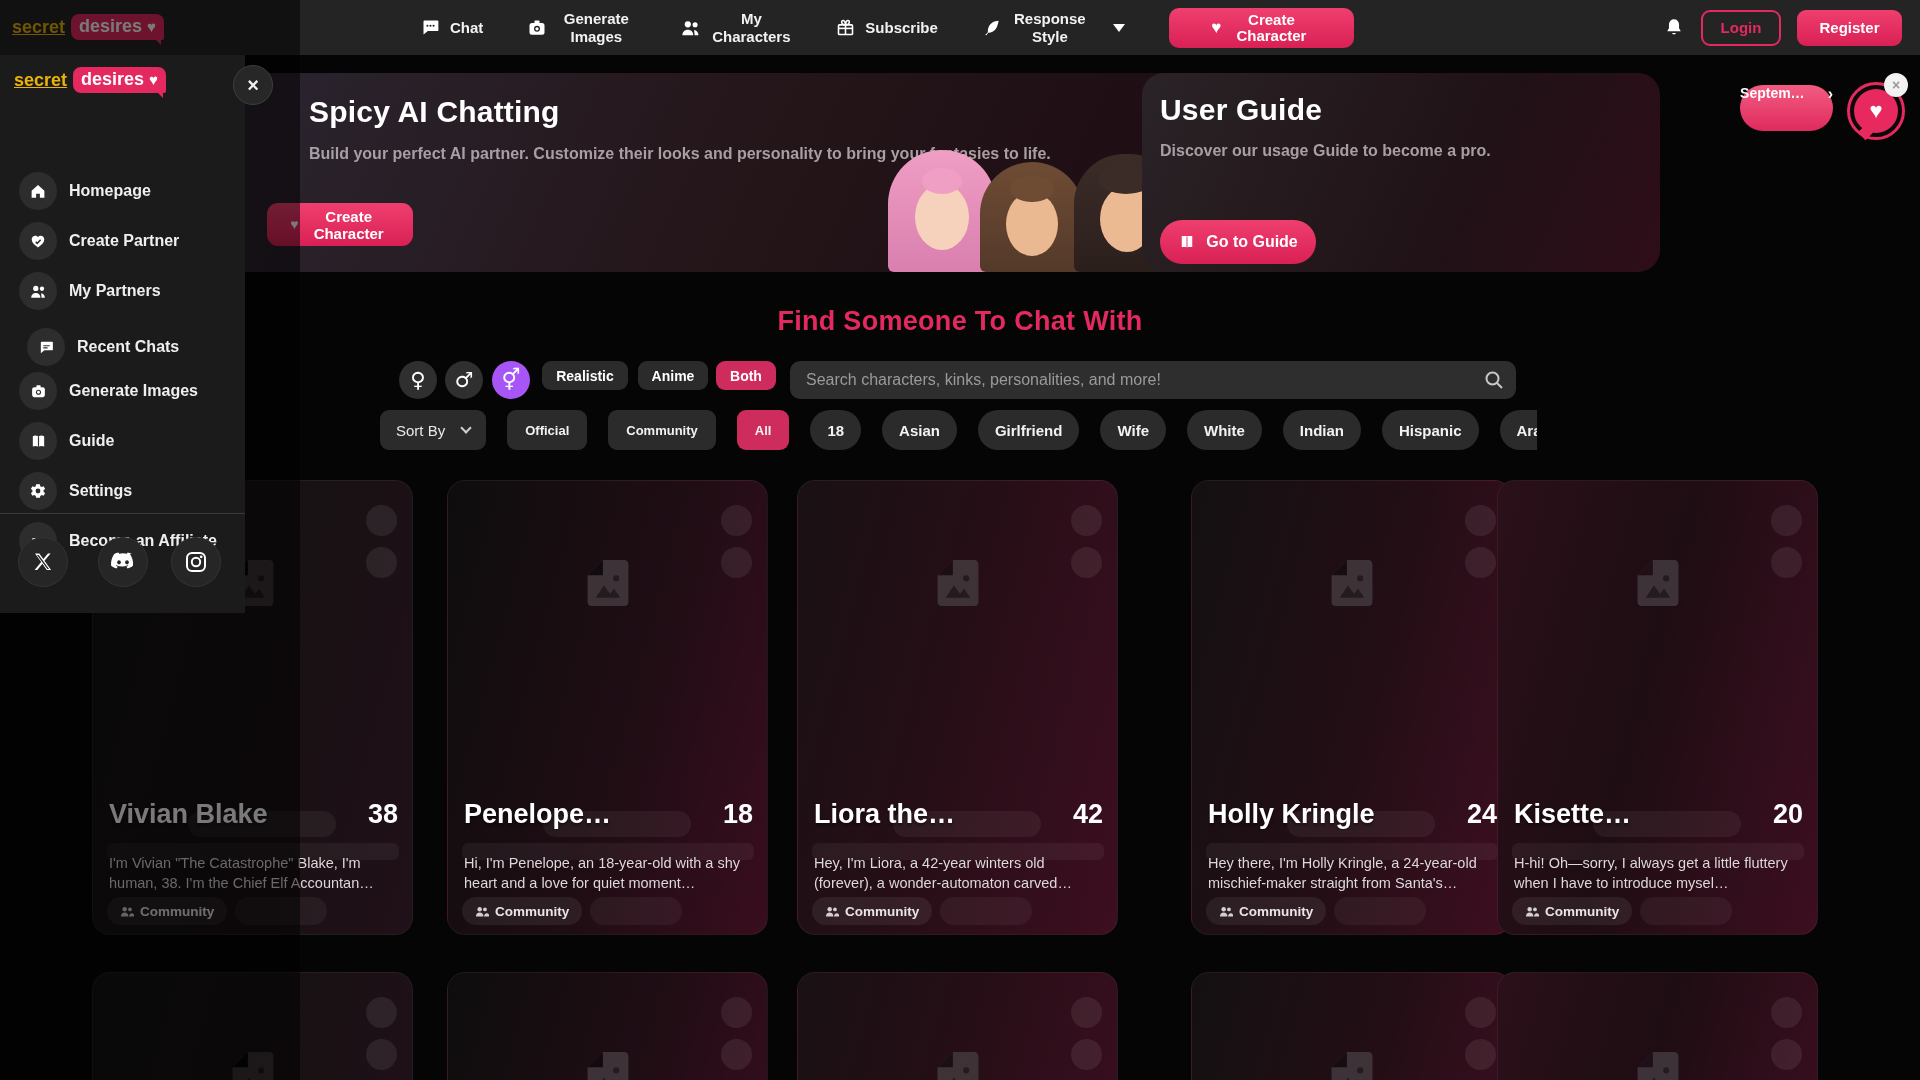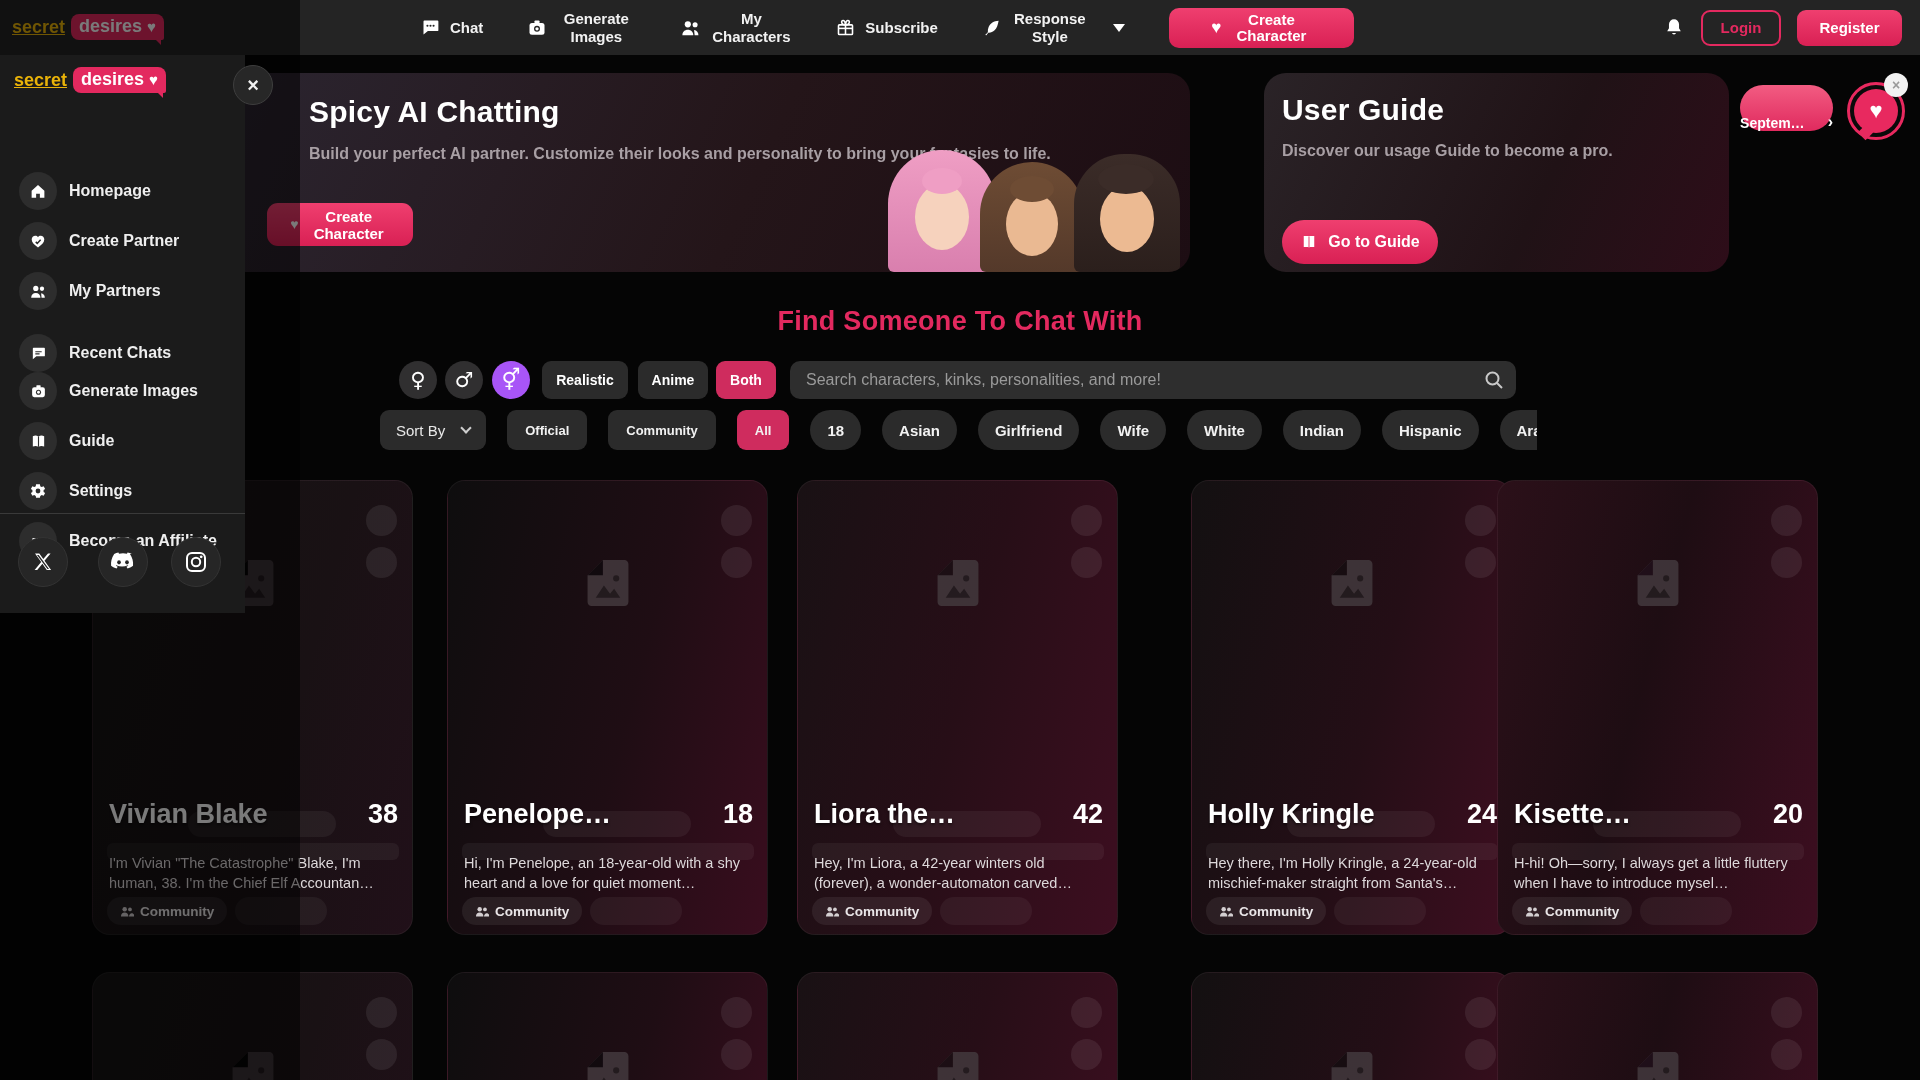--- a/index.html
+++ b/index.html
@@ -29,21 +29,21 @@
             display:flex;align-items:center;justify-content:center;cursor:pointer;}
   .nav-create{width:185px;height:40px;font-size:15px;line-height:16px;gap:10px;}
   .nav-right{position:absolute;right:18px;top:0;height:55px;display:flex;align-items:center;gap:16px;}
   .login-btn{width:80px;height:36px;border:2px solid #e3295f;color:#e3295f;font-weight:700;font-size:15px;
              border-radius:9px;display:flex;align-items:center;justify-content:center;cursor:pointer;}
   .register-btn{width:105px;height:36px;border-radius:9px;font-size:15px;}
 
   
   .hero{position:absolute;top:73px;height:199px;border-radius:22px;overflow:hidden;}
   .hero-left{left:217px;width:973px;background:linear-gradient(115deg,#2b2530 0%,#241519 55%,#1d0d13 100%);}
-  .hero-right{left:1264px;width:465px;background:linear-gradient(115deg,#2a2327 0%,#201216 60%,#2e0d19 100%);padding-left:20px;}
+  .hero-right{left:1142px;width:518px;background:linear-gradient(115deg,#2a2327 0%,#201216 60%,#2e0d19 100%);padding-left:20px;}
   .hero h1{margin:0;font-size:30px;font-weight:800;letter-spacing:.2px;color:#fff;}
   .hero .sub{font-size:16px;font-weight:600;color:#a89fa4;}
   .hero-left .inner{position:absolute;left:50px;top:22px;right:20px;margin-left:42px;}
   .hero-left .sub{margin-top:16px;}
   .hero-right .inner{position:absolute;left:18px;top:20px;right:14px;}
   .hero-right .sub{margin-top:15px;}
   .hero-cta-left{position:absolute;left:50px;top:130px;width:146px;height:43px;font-size:15px;line-height:17px;gap:9px;border-radius:11px;}
   .hero-cta-right{position:absolute;left:18px;top:147px;width:156px;height:44px;font-size:16px;gap:10px;border-radius:22px;}
   .avatars{position:absolute;right:2px;bottom:0;width:300px;height:125px;}
   .av{position:absolute;bottom:0;overflow:hidden;}
@@ -53,41 +53,41 @@
   .av1:after{content:"";position:absolute;left:34px;top:18px;width:40px;height:26px;border-radius:50%;background:#ef9ec4;}
   .av2{left:92px;width:104px;height:110px;border-radius:52px 52px 6px 6px;background:linear-gradient(180deg,#6e4c34,#54392a);}
   .av2 .face{left:26px;top:30px;width:52px;height:64px;background:#eab992;}
   .av2:after{content:"";position:absolute;left:30px;top:14px;width:44px;height:26px;border-radius:50%;background:#6e4c34;}
   .av3{left:186px;width:106px;height:118px;border-radius:50px 50px 6px 6px;background:linear-gradient(180deg,#3b2c28,#2b1f1c);}
   .av3 .face{left:26px;top:32px;width:54px;height:66px;background:#ecba92;}
   .av3:after{content:"";position:absolute;left:24px;top:10px;width:56px;height:30px;border-radius:50%;background:#3b2c28;}
 
   
   .promo{position:absolute;left:1740px;top:85px;width:93px;height:46px;border-radius:23px;
-         background:linear-gradient(180deg,#f25c82,#e02a5e);display:flex;align-items:flex-end;justify-content:center;
+         background:linear-gradient(180deg,#f25c82,#e02a5e);display:flex;align-items:flex-start;justify-content:center;
          gap:23px;font-size:14px;font-weight:600;color:#fff;cursor:pointer;}
   .promo .chev{font-size:16px;color:#fff;}
   .fab{position:absolute;left:1847px;top:82px;width:58px;height:58px;border-radius:50%;border:3px solid #e8295f;
        background:#0a0a0a;cursor:pointer;}
   .fab .in{position:absolute;left:4px;top:4px;width:44px;height:44px;border-radius:50%;background:#e8295f;
            display:flex;align-items:center;justify-content:center;font-size:22px;color:#fff;}
   .fab .tail{position:absolute;left:10px;bottom:-1px;width:11px;height:11px;background:#e8295f;transform:rotate(45deg);}
   .fab-close{position:absolute;left:1884px;top:73px;width:24px;height:24px;border-radius:50%;background:#f2f2f2;
              color:#9a9a9a;font-size:14px;font-weight:700;display:flex;align-items:center;justify-content:center;cursor:pointer;}
 
   
   .section-title{position:absolute;left:0;top:306px;width:1920px;text-align:center;
                  font-size:27px;font-weight:800;color:#e3295f;letter-spacing:.3px;}
 
   
   .frow1{position:absolute;left:0;top:361px;width:1920px;height:38px;}
   .gbtn{position:absolute;width:38px;height:38px;border-radius:50%;background:#302f30;color:#fff;
         display:flex;align-items:center;justify-content:center;font-size:21px;cursor:pointer;font-family:"DejaVu Sans",sans-serif;}
   .gbtn.purple{background:#a855f7;}
-  .fbtn{position:absolute;height:38px;border-radius:9px;background:#2b2b2b;color:#fff;font-weight:700;font-size:14px;
+  .fbtn{position:absolute;height:29px;border-radius:9px;background:#2b2b2b;color:#fff;font-weight:700;font-size:14px;
         display:flex;align-items:center;justify-content:center;cursor:pointer;}
   .fbtn.active{background:#cf2c5e;}
   .search-wrap{position:absolute;left:790px;top:0;width:726px;height:38px;}
   .search-wrap input{width:100%;height:100%;background:#2e2e2e;border:none;outline:none;border-radius:10px;
         color:#ddd;font-size:16px;padding:0 44px 0 16px;font-family:inherit;}
   .search-wrap input::placeholder{color:#9a9a9a;}
   .search-ic{position:absolute;right:10px;top:7px;}
 
   
   .frow2{position:absolute;left:380px;top:410px;width:1157px;height:40px;display:flex;gap:21px;overflow:hidden;}
@@ -542,21 +542,21 @@
       <span class="mi-circ">
           <svg width="19" height="17" viewBox="0 0 24 22" fill="#fff">
             <circle cx="8.5" cy="7" r="3.4"></circle>
             <path d="M2.5 19c0-3.6 2.6-6 6-6s6 2.4 6 6z"></path>
             <circle cx="16.5" cy="7.4" r="2.8"></circle>
             <path d="M15.4 13.3c2.9.4 4.8 2.5 4.8 5.7h-4.2z"></path>
           </svg>
         </span>
       <span class="mlbl">My Partners</span>
     </div>
-    <div class="menu-item" style="top:278px;">
+    <div class="menu-item" style="top:272px;margin-left:8px;">
       <span class="mi-circ">
           <svg width="17" height="17" viewBox="0 0 24 24" fill="#fff">
             <path d="M4 4h16c.6 0 1 .4 1 1v10c0 .6-.4 1-1 1H9l-5 4V5c0-.6.4-1 1-1z"></path>
             <path d="M7.5 9.5h9M7.5 12.5h6" stroke="#2d2d2d" stroke-width="1.6"></path>
           </svg>
         </span>
       <span class="mlbl">Recent Chats</span>
     </div>
     <div class="menu-item" style="top:316px;">
       <span class="mi-circ">

